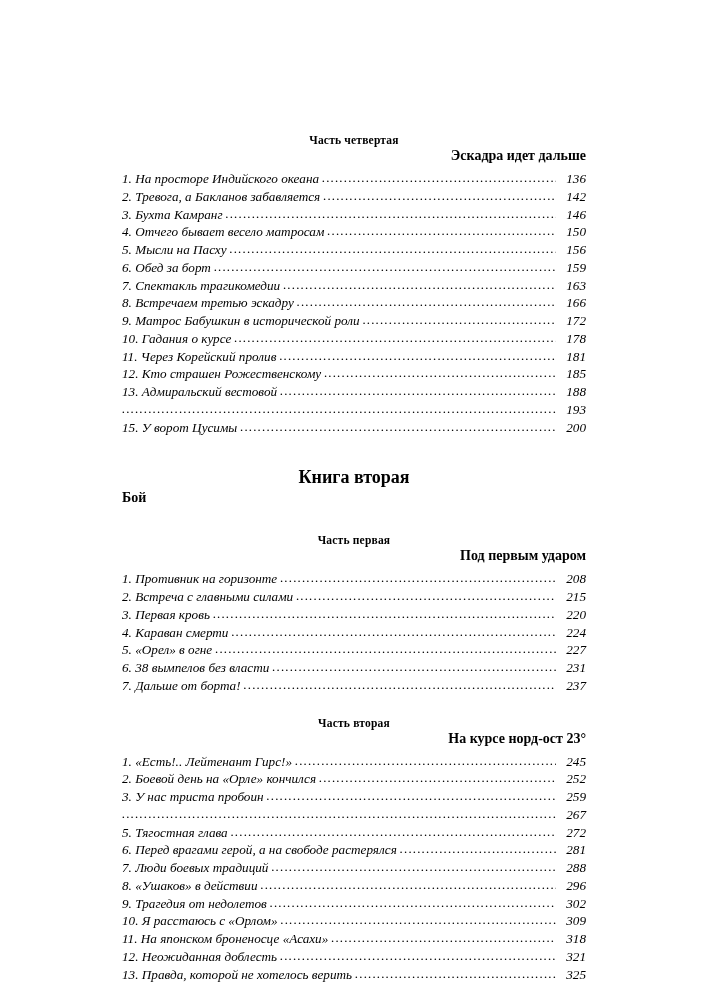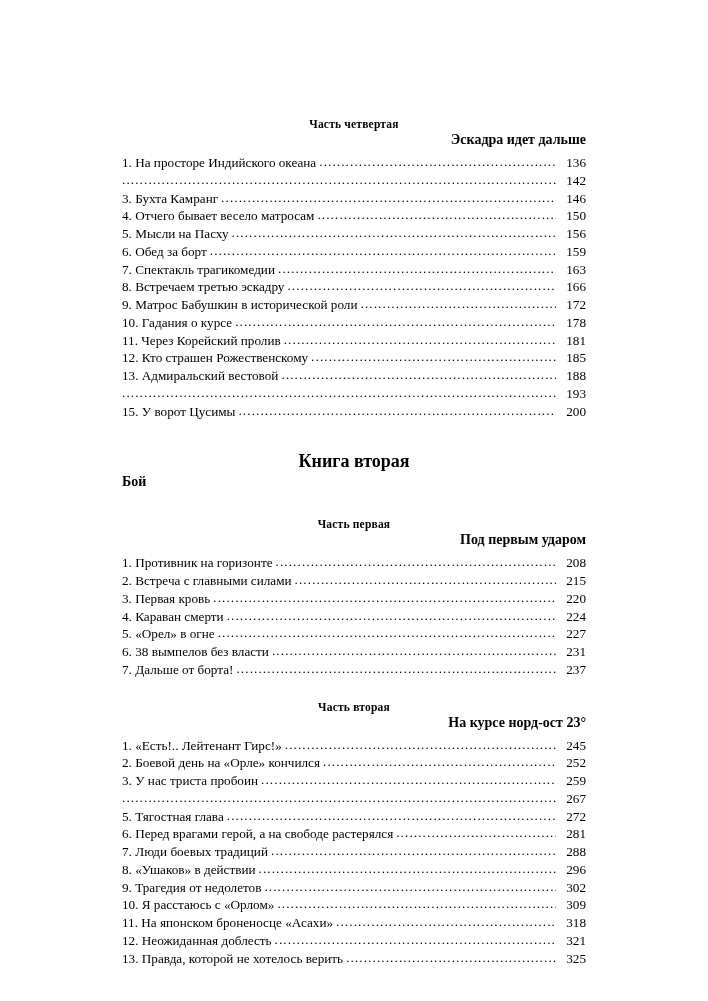--- a/index.html
+++ b/index.html
@@ -16,21 +16,21 @@
   }
   .page {
     position: relative;
     width: 708px;
     height: 1001px;
     box-sizing: border-box;
     padding: 118px 122px 0 122px;
   }
   .toc {
     width: 464px;
-    margin: 0 auto;
+    margin: 16px auto;
   }
   .part-heading {
     text-align: center;
     font-weight: bold;
     font-size: 11.5px;
     letter-spacing: 0.2px;
     margin: 0 0 2px 0;
   }
   .section-heading {
     text-align: right;
@@ -51,20 +51,21 @@
     font-size: 14px;
     margin: 0 0 6px 0;
     line-height: 1.25;
   }
   .entry {
     display: flex;
     align-items: flex-end;
     font-size: 13.2px;
     line-height: 1.345;
     white-space: nowrap;
+    font-style: italic;
   }
   .entry .label {
     flex: 0 0 auto;
     padding-right: 3px;
   }
   .entry .leader {
     flex: 1 1 auto;
     overflow: hidden;
     white-space: nowrap;
     font-size: 13.2px;
@@ -91,20 +92,21 @@
     <div class="block">
       <div class="part-heading">Часть четвертая</div>
       <div class="section-heading">Эскадра идет дальше</div>
       <div>
         <div class="entry">
           <span class="label">1. На просторе Индийского океана</span>
           <span class="leader">..........................................................................................................</span>
           <span class="page-num">136</span>
         </div>
         <div class="entry">
+          <span class="label">2. Тревога, а Бакланов забавляется</span>
           <span class="leader">..........................................................................................................</span>
           <span class="page-num">142</span>
         </div>
         <div class="entry">
           <span class="label">3. Бухта Камранг</span>
           <span class="leader">..........................................................................................................</span>
           <span class="page-num">146</span>
         </div>
         <div class="entry">
           <span class="label">4. Отчего бывает весело матросам</span>

